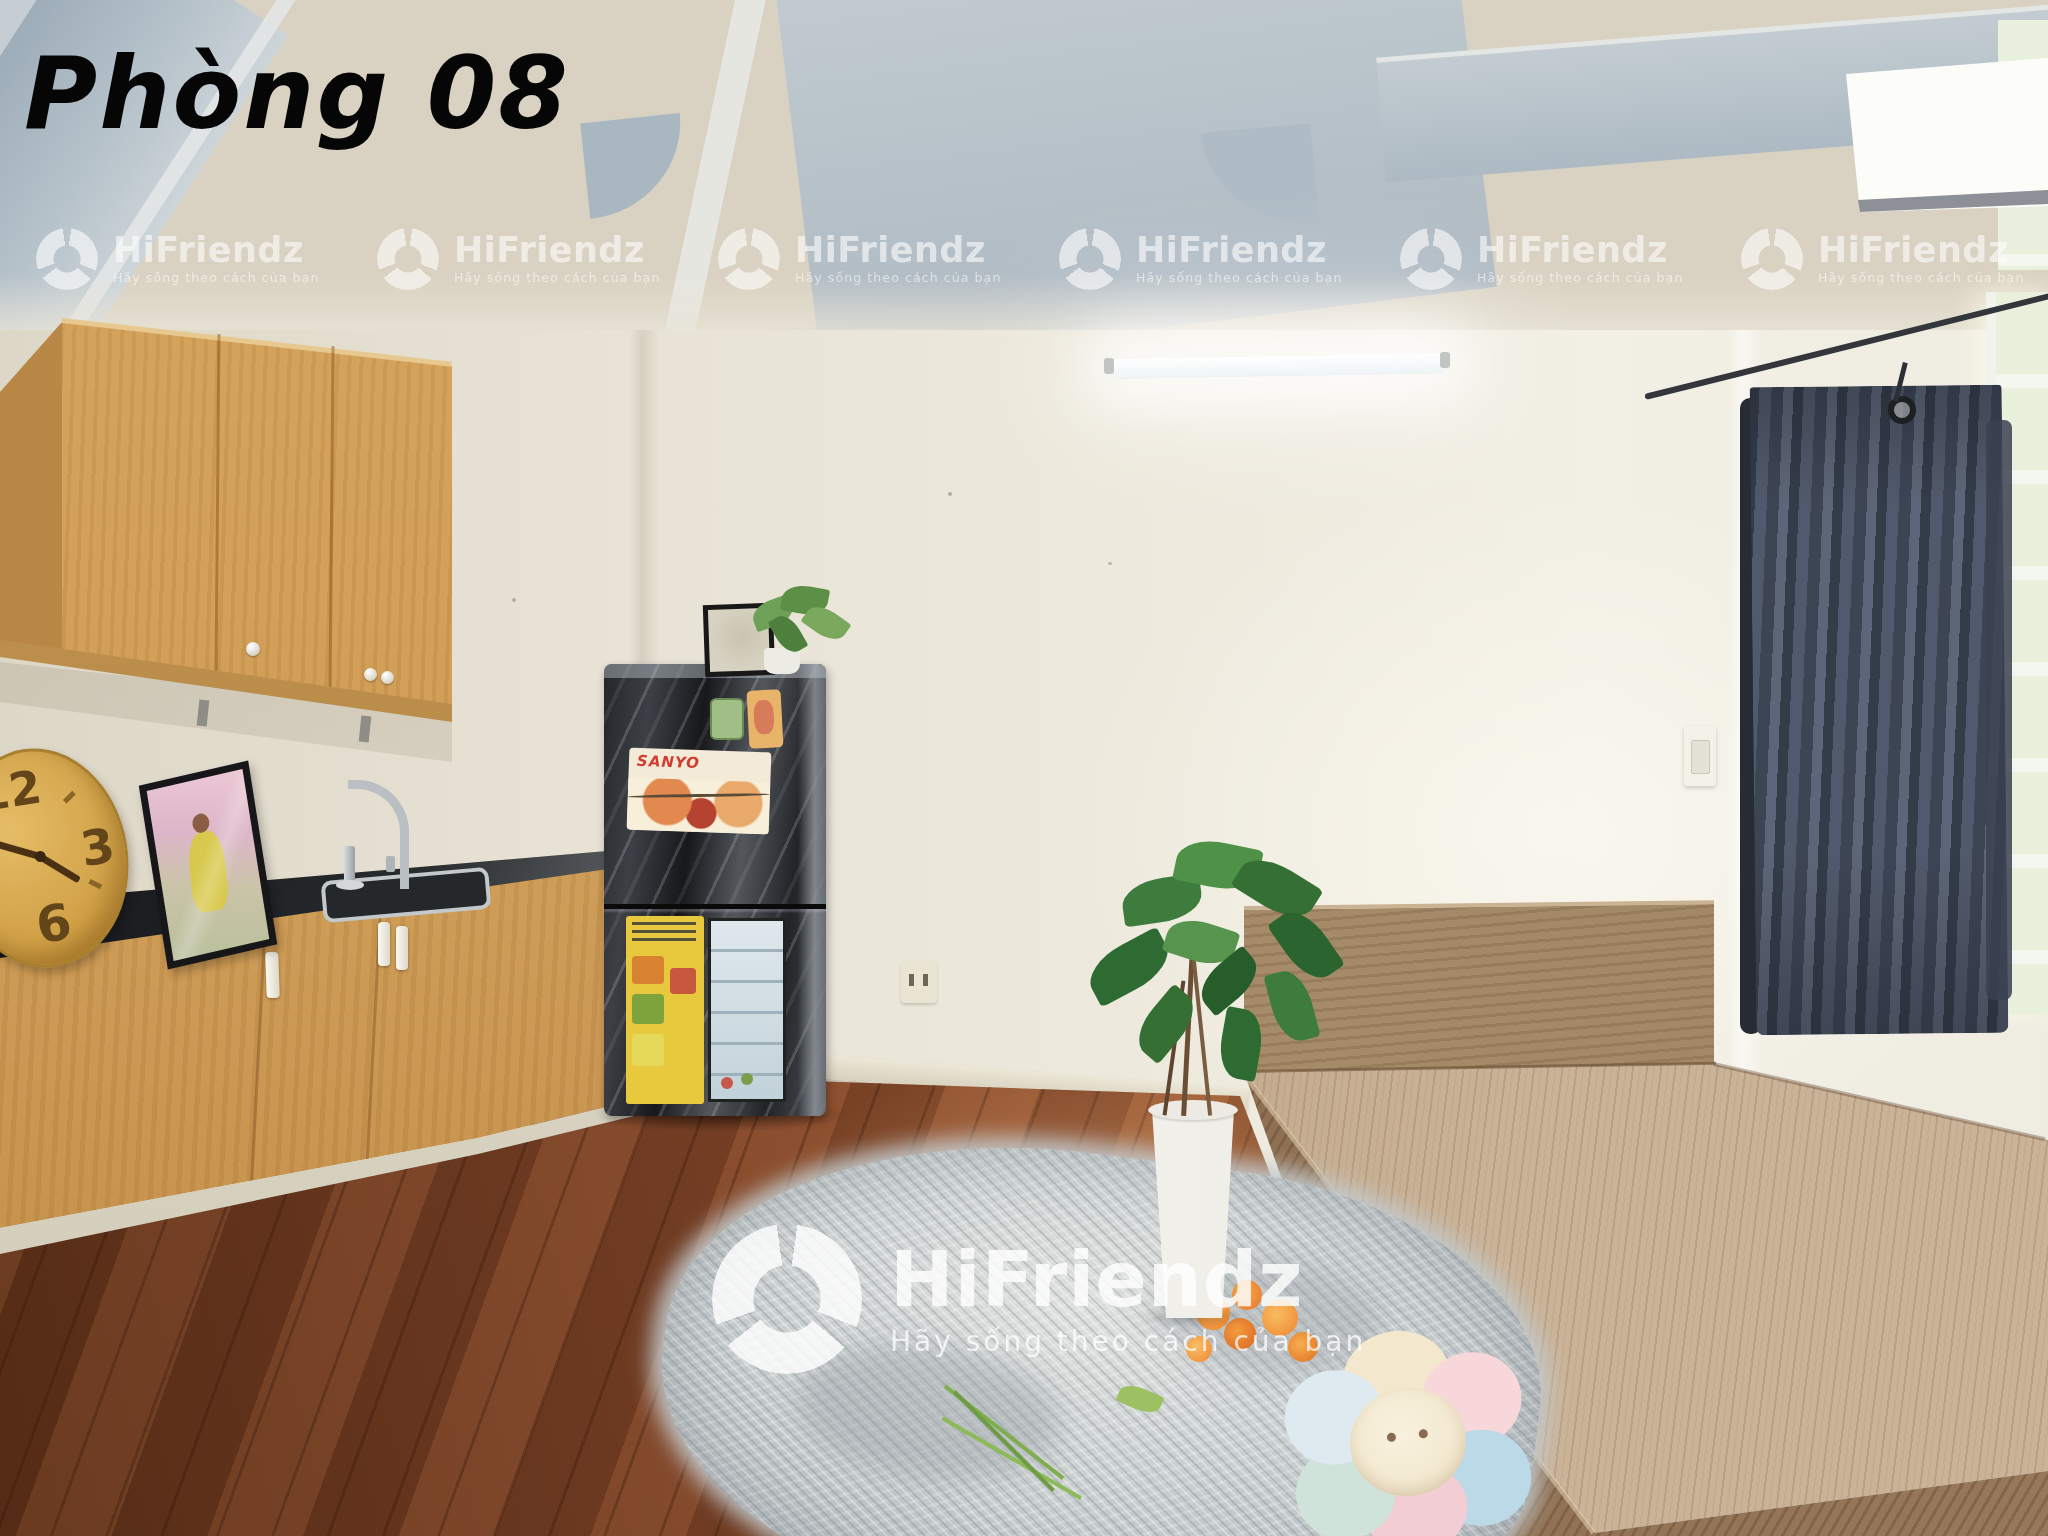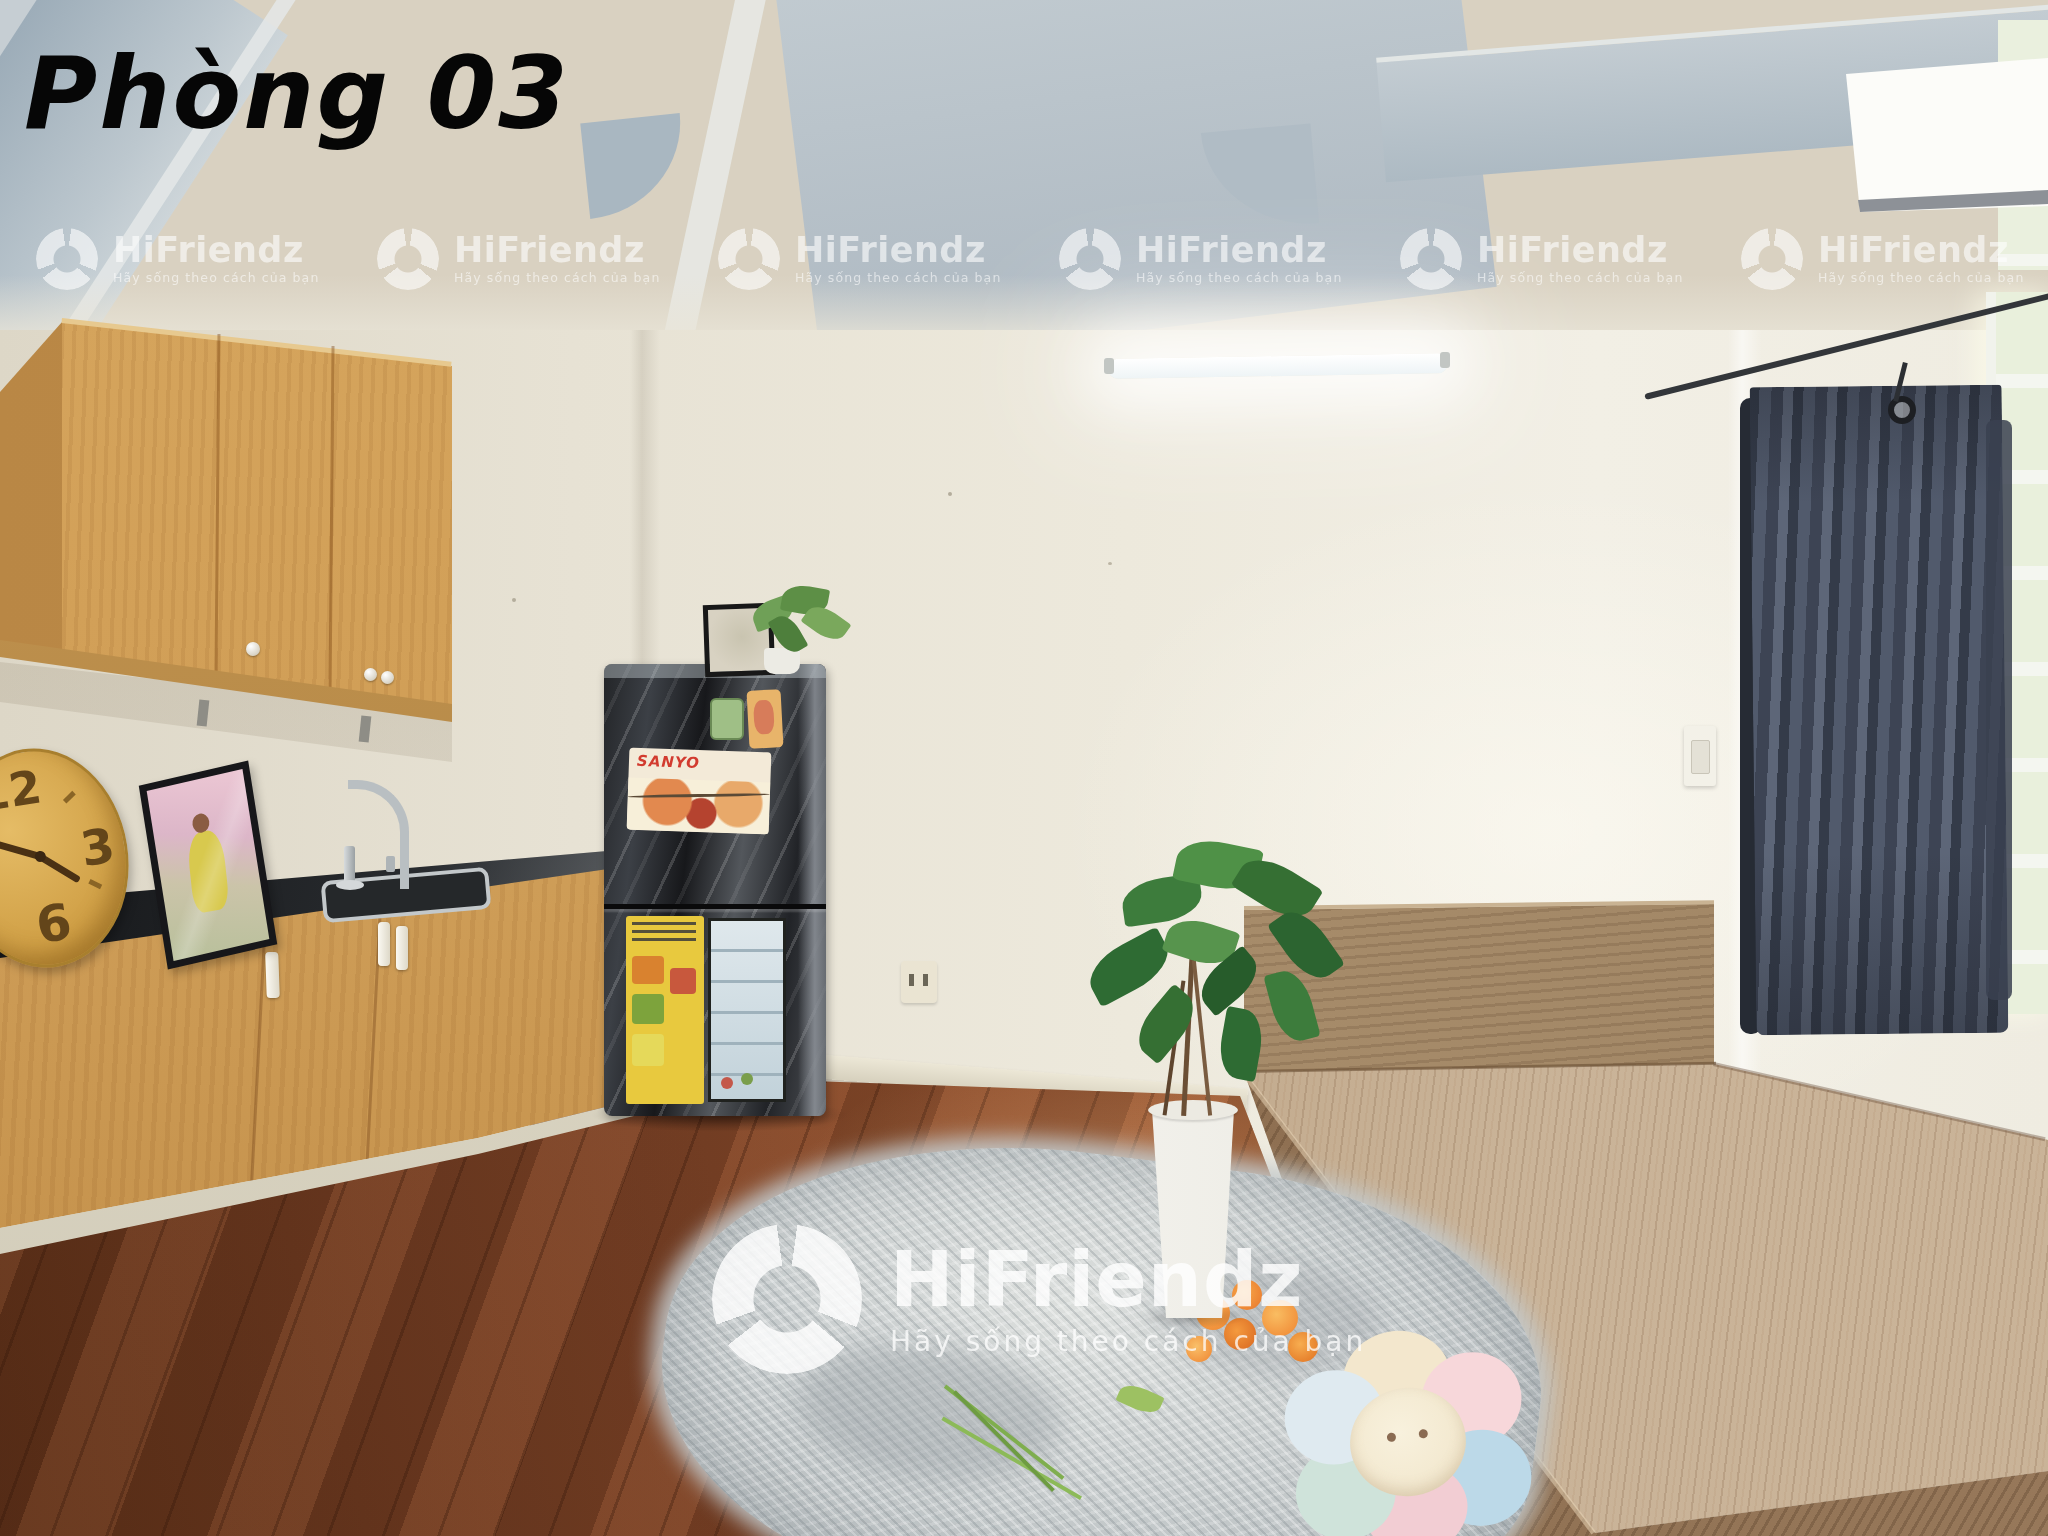--- a/index.html
+++ b/index.html
@@ -324,15 +324,15 @@
   </div>
 
   <div class="wm wm-big" style="left:712px;top:1224px;">
     <div class="ring"></div>
     <div class="wmtxt">
         <span class="brand">HiFriendz</span>
         <span class="tag">Hãy sống theo cách của bạn</span>
       </div>
   </div>
 
-  <div id="title">Phòng 03</div>
+  <div id="title">Phòng 08</div>
 
 </div>
 
 </body></html>

